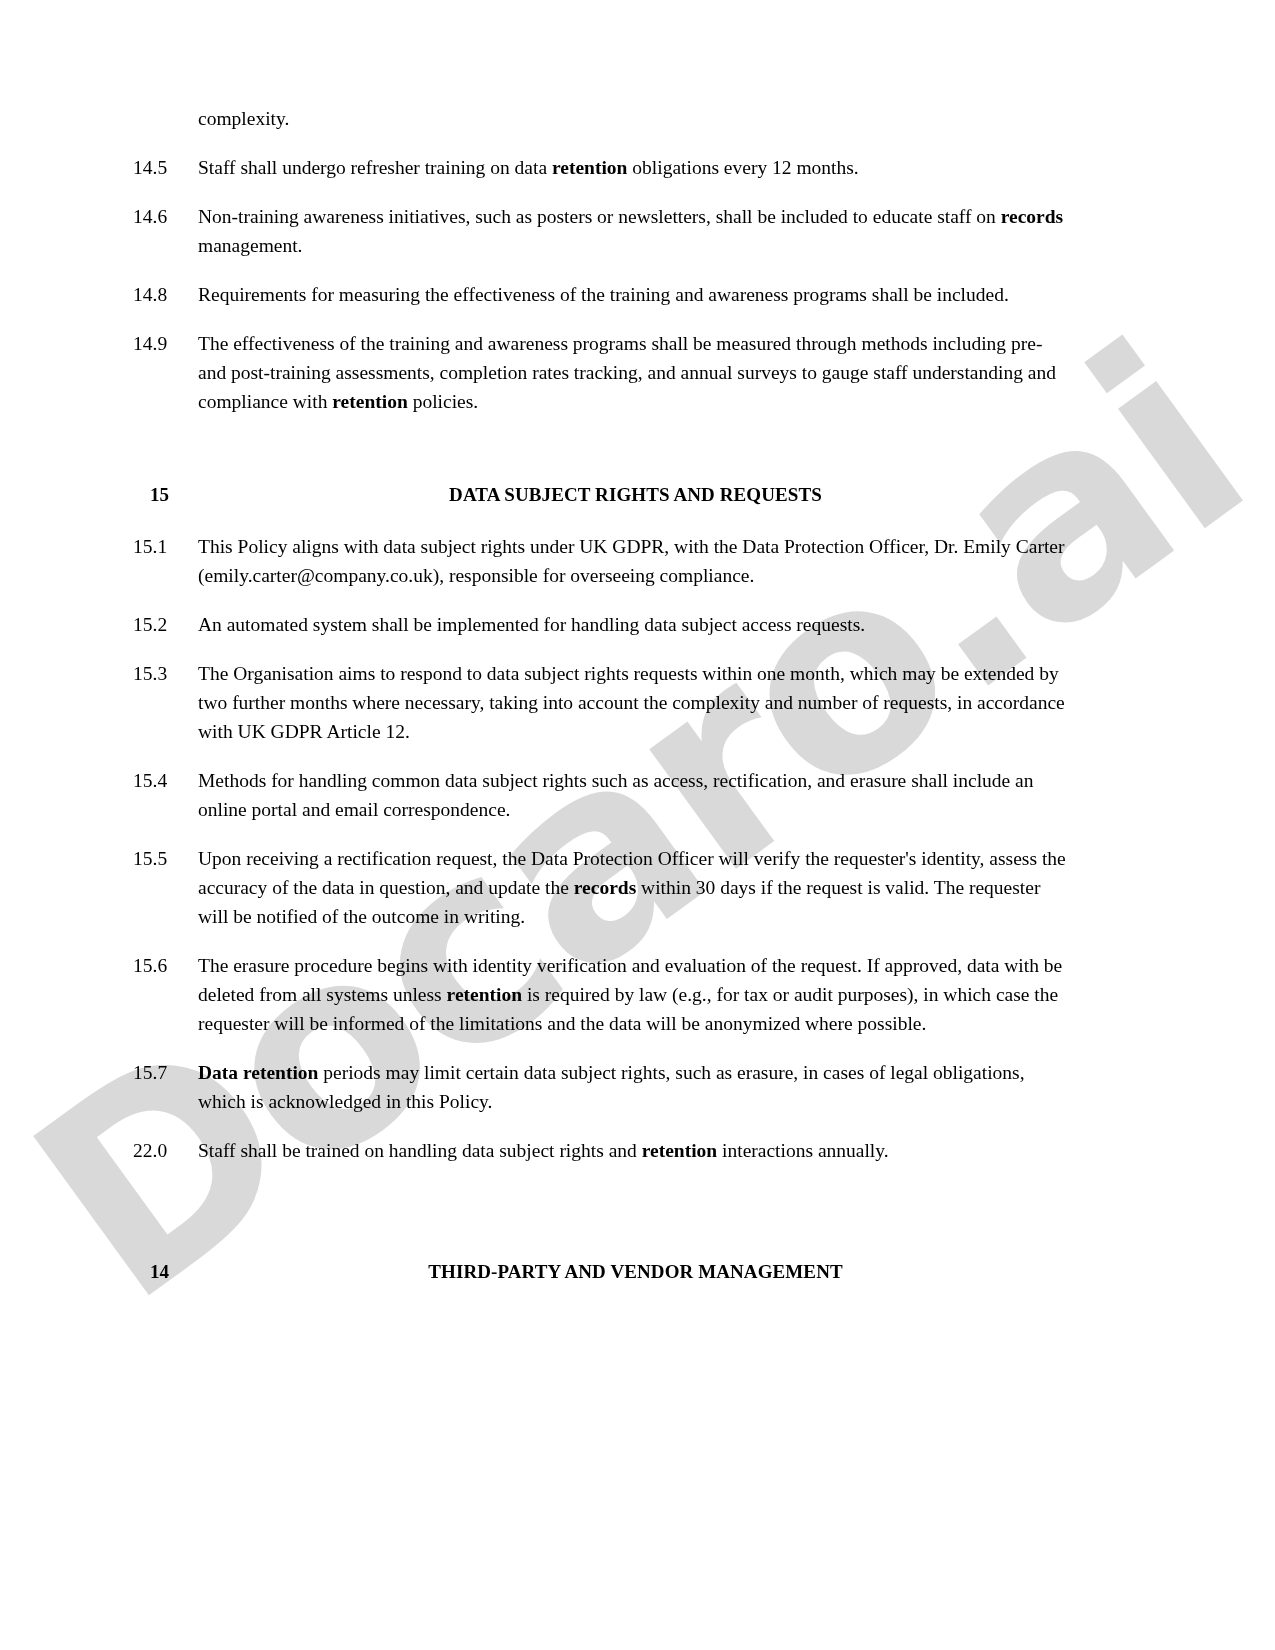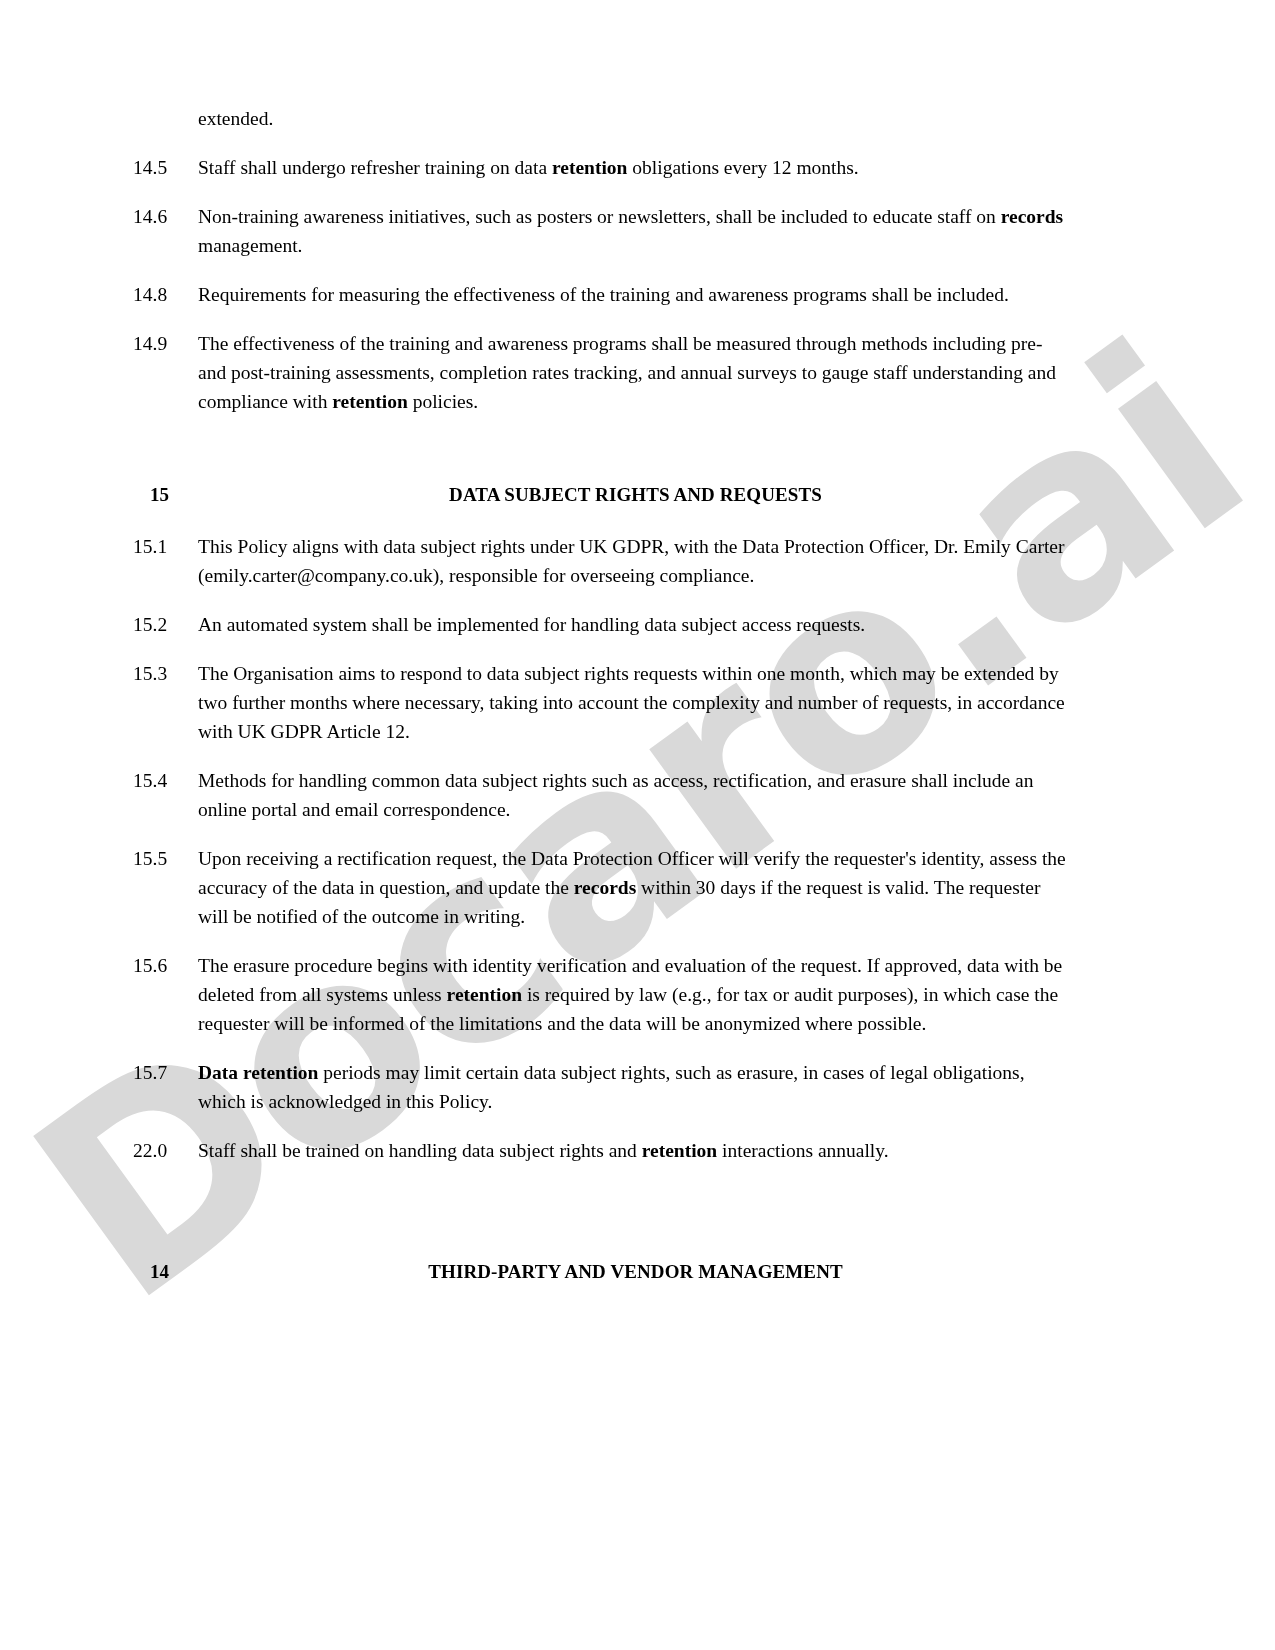--- a/index.html
+++ b/index.html
@@ -101,21 +101,21 @@
 </style>
 </head>
 <body>
 
 <div class="page">
 
   <div class="watermark">Docaro.ai</div>
 
   <div class="content">
 
-    <div class="orphan-line">extended.</div>
+    <div class="orphan-line">complexity.</div>
 
     <div id="group-14">
         <div class="clause">
           <div class="clause-num">14.5</div>
           <div class="clause-text"><span>Staff shall undergo refresher training on data </span><b>retention</b><span> obligations every 12 months.</span></div>
         </div>
         <div class="clause">
           <div class="clause-num">14.6</div>
           <div class="clause-text"><span>Non-training awareness initiatives, such as posters or newsletters, shall be included to educate staff on </span><b>records</b><span> management.</span></div>
         </div>

